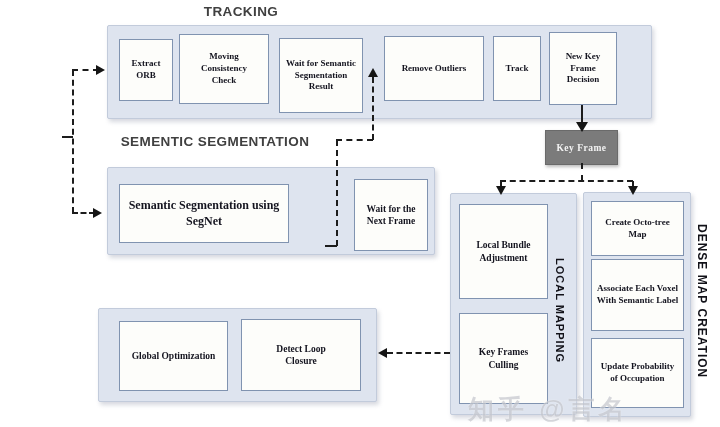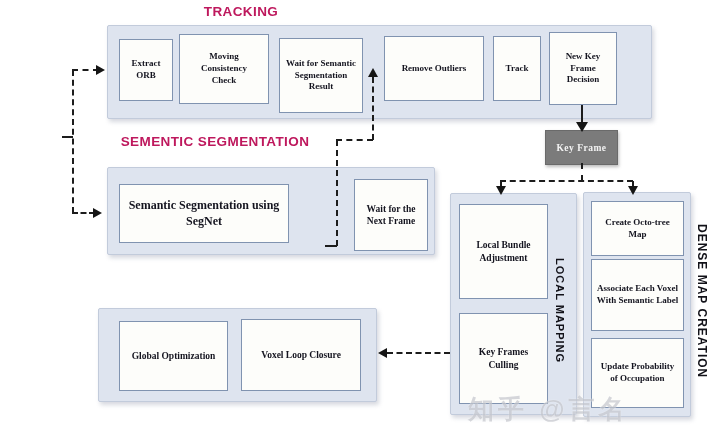--- a/index.html
+++ b/index.html
@@ -4,21 +4,21 @@
 <style>
   html,body{margin:0;padding:0;background:#ffffff;}
   .page{
     position:relative;width:720px;height:427px;background:#ffffff;overflow:hidden;
     font-family:"Liberation Serif", serif;color:#14141f;
   }
   
   .sec-title{
     position:absolute;text-align:center;
     font-family:"Liberation Sans", sans-serif;font-weight:bold;
-    font-size:13.5px;letter-spacing:.4px;color:#be185d;white-space:nowrap;
+    font-size:13.5px;letter-spacing:.4px;color:#404040;white-space:nowrap;
   }
   #title-tracking{left:151px;top:4px;width:180px;}
   #title-semseg{left:100px;top:134px;width:230px;}
   #title-loop{left:140px;top:279px;width:180px;}
 
   
   .sec{
     position:absolute;background:#dee4ef;border:1px solid #c2cbdb;border-radius:2px;
     box-shadow:2px 3px 4px rgba(110,120,145,.28);
   }
@@ -133,21 +133,21 @@
     <div class="box" id="box-new-keyframe">New Key Frame Decision</div>
   </div>
 
   <div class="sec" id="sec-semseg">
     <div class="box" id="box-segnet">Semantic Segmentation using SegNet</div>
     <div class="box" id="box-wait-next">Wait for the Next Frame</div>
   </div>
 
   <div class="sec" id="sec-loop">
     <div class="box" id="box-global-opt">Global Optimization</div>
-    <div class="box" id="box-detect-loop">Voxel Loop Closure</div>
+    <div class="box" id="box-detect-loop">Detect Loop Closure</div>
   </div>
 
   <div class="sec" id="sec-localmap">
     <div class="box" id="box-local-bundle">Local Bundle Adjustment</div>
     <div class="box" id="box-culling">Key Frames Culling</div>
   </div>
   <div class="vlabel" id="label-localmap">LOCAL MAPPING</div>
 
   <div class="sec" id="sec-densemap">
     <div class="box" id="box-create-octo">Create Octo-tree Map</div>

